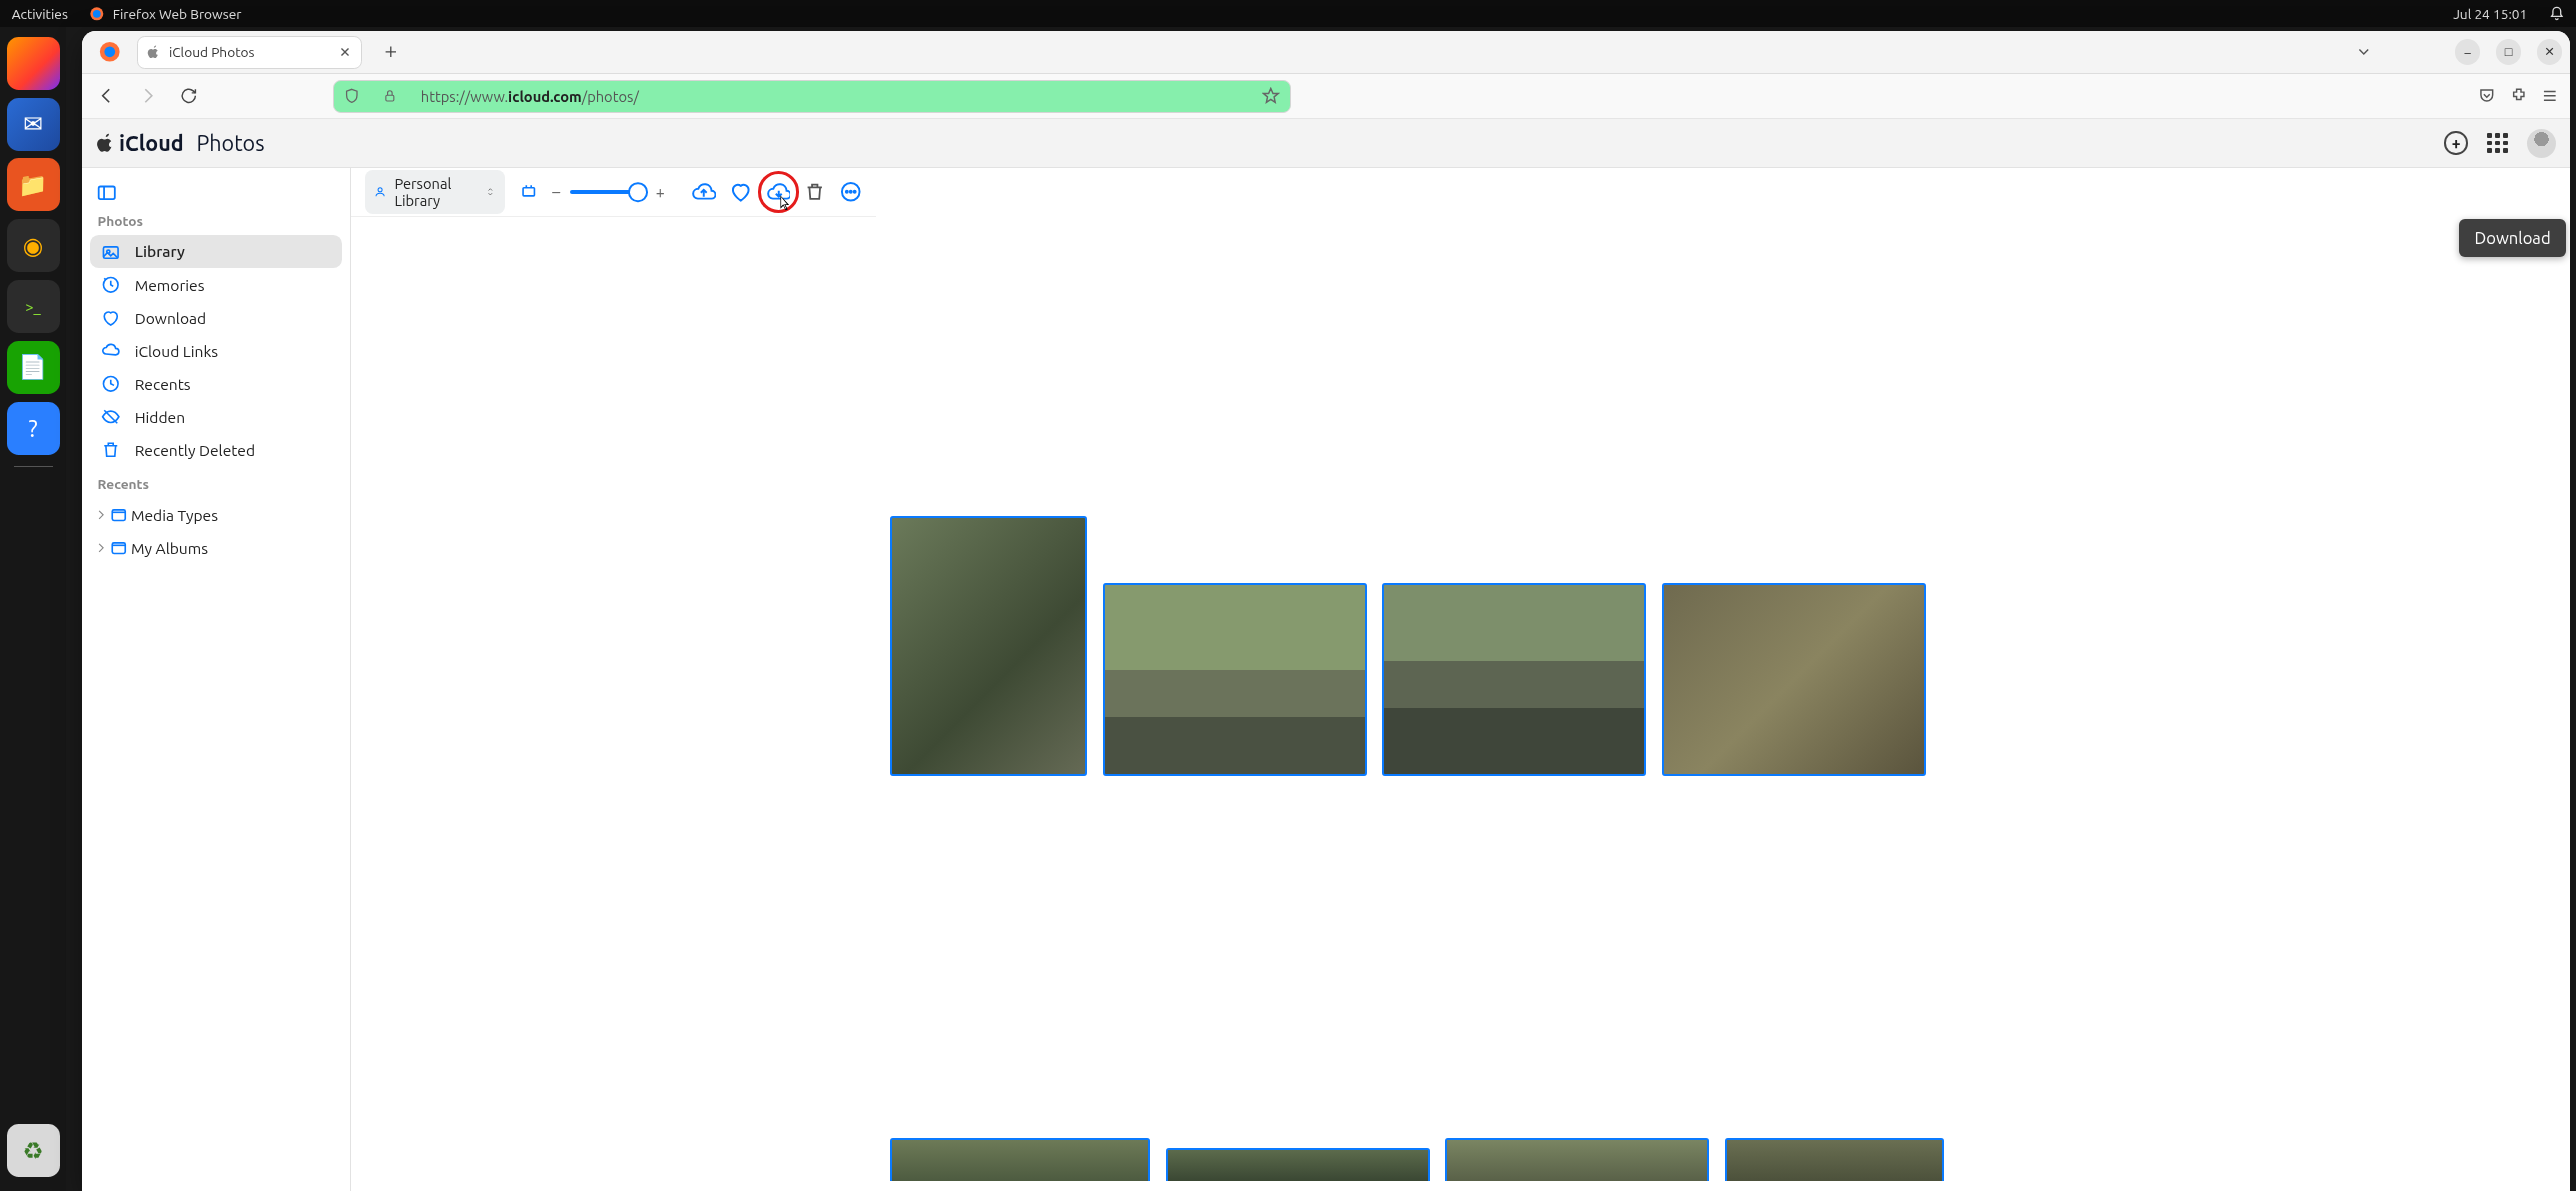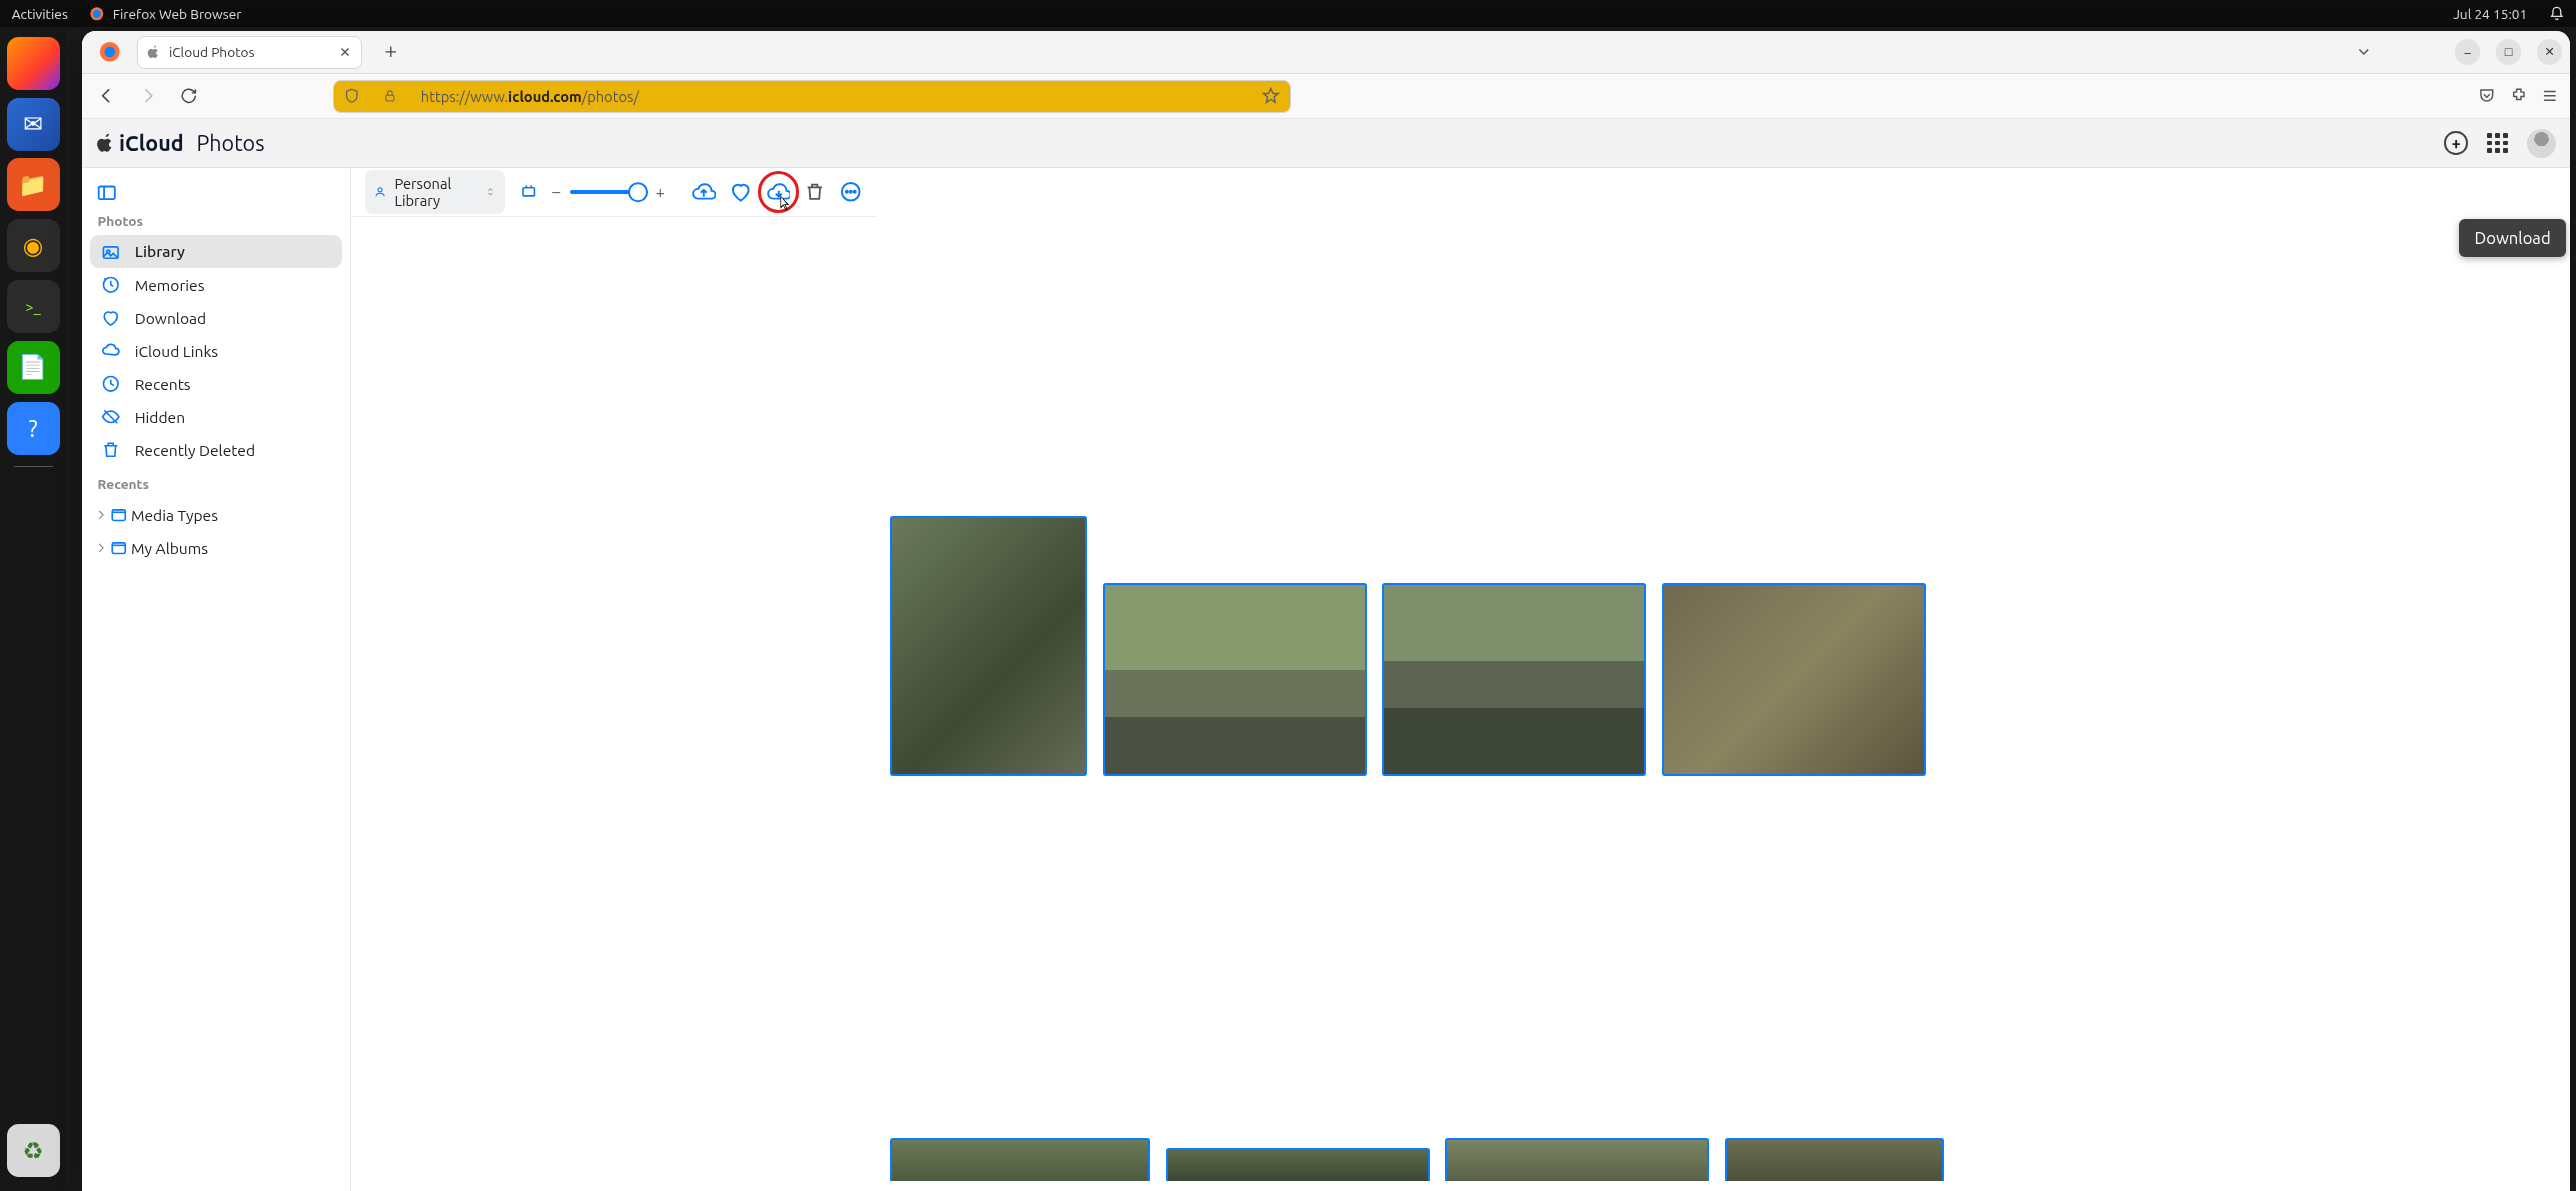--- a/index.html
+++ b/index.html
@@ -27,21 +27,21 @@
 .tabstrip .tab { display: flex; align-items: center; gap: 7.8px; background: #fff; border: 1px solid #d7d7d7; border-radius: 7.8px; padding: 5.9px 9.8px; height: 33px; min-width: 225px; font-size: 13.7px; color: #333; }
 .tabstrip .tab .x { margin-left: auto; color: #555; }
 .tabstrip .newtab { width: 27px; height: 27px; display: flex; align-items: center; justify-content: center; margin-left: 7.8px; color:#444; }
 .tabstrip .spacer { flex: 1; }
 .tabstrip .winbtn { width: 25.4px; height: 25.4px; border-radius: 50%; background: #e2e2e2; display: flex; align-items: center; justify-content: center; margin-left: 7.8px; font-size: 12.7px; color:#333; }
 
 
 .urlrow { height: 45px; background: #f9f9f9; display: flex; align-items: center; padding: 0 11.7px; gap: 13.7px; border-bottom: 1px solid #e5e5e5; }
 .urlrow .navbtn { width: 27px; height: 27px; display:flex; align-items:center; justify-content:center; color:#555; }
 .urlrow .navbtn.disabled { color: #bbb; }
-.urlbox { flex: 1; max-width: 958px; height: 33px; border: 1px solid #d5d5d5; border-radius: 7.8px; background: #eab308; display: flex; align-items: center; padding: 0 9.8px; gap: 24px; color:#555; font-size:14.7px; margin-left: 117px; }
+.urlbox { flex: 1; max-width: 958px; height: 33px; border: 1px solid #d5d5d5; border-radius: 7.8px; background: #86efac; display: flex; align-items: center; padding: 0 9.8px; gap: 24px; color:#555; font-size:14.7px; margin-left: 117px; }
 .urlbox .lock { color: #555; }
 .urlbox .url { flex: 1; white-space: nowrap; }
 .urlbox .url b { color: #222; font-weight: 600;}
 .urlbox .star { color: #555; }
 .urlrow .right { margin-left: auto; display: flex; gap: 13.7px; }
 
 
 .icloud-hdr { height: 49px; background: #f3f3f3; border-bottom: 1px solid #e2e2e2; display: flex; align-items: center; padding: 0 13.7px; }
 .icloud-hdr .brand { font-size: 21.5px; font-weight: 400; color: #0f172a; display:flex; align-items:center; gap:3.9px;}
 .icloud-hdr .brand .bold { font-weight: 700; }

